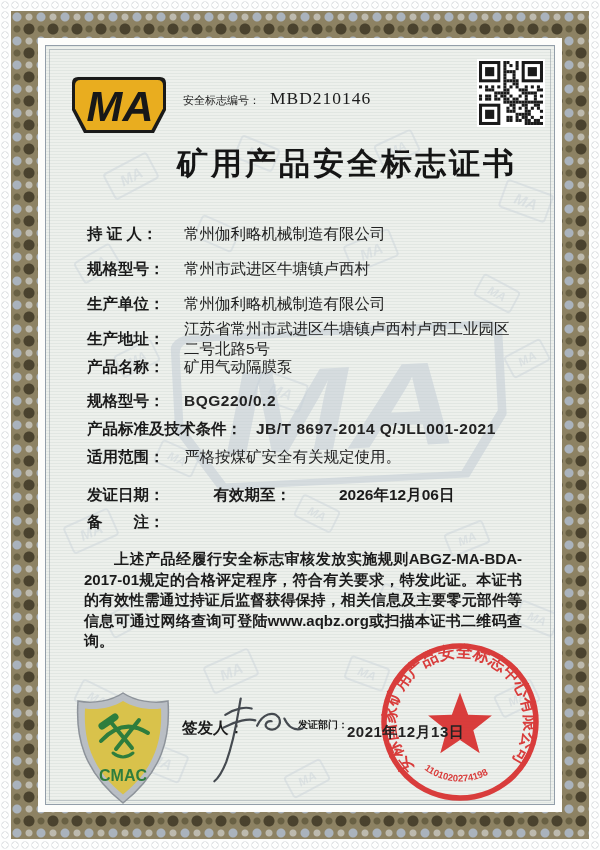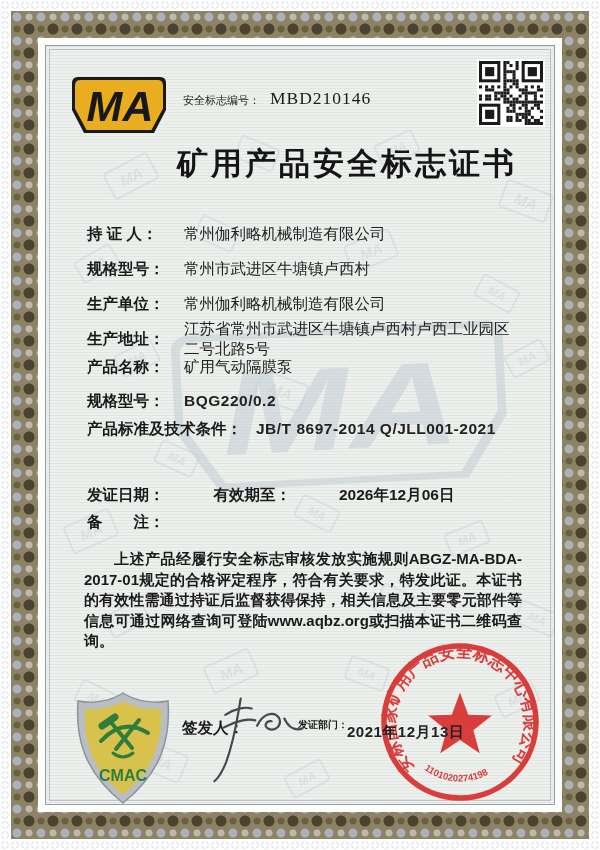--- a/index.html
+++ b/index.html
@@ -294,20 +294,24 @@
       <span class="val">矿用气动隔膜泵</span>
     </div>
     <div class="abs row" style="top:345px">
       <span class="lbl">规格型号：</span>
       <span class="val latin">BQG220/0.2</span>
     </div>
     <div class="abs row" style="top:373px">
       <span class="lbl auto">产品标准及技术条件：</span>
       <span class="val latin">JB/T 8697-2014  Q/JLL001-2021</span>
     </div>
+    <div class="abs row" style="top:401px">
+      <span class="lbl">适用范围：</span>
+      <span class="val">严格按煤矿安全有关规定使用。</span>
+    </div>
 
     <div class="abs dates">
       <span class="lbl">发证日期：</span>
       <span class="lbl l2">有效期至：</span>
       <span class="v2">2026年12月06日</span>
     </div>
 
     <div class="abs remark">备　　注：</div>
 
     <div class="abs para">上述产品经履行安全标志审核发放实施规则ABGZ-MA-BDA-2017-01规定的合格评定程序，符合有关要求，特发此证。本证书的有效性需通过持证后监督获得保持，相关信息及主要零元部件等信息可通过网络查询可登陆www.aqbz.org或扫描本证书二维码查询。</div>

